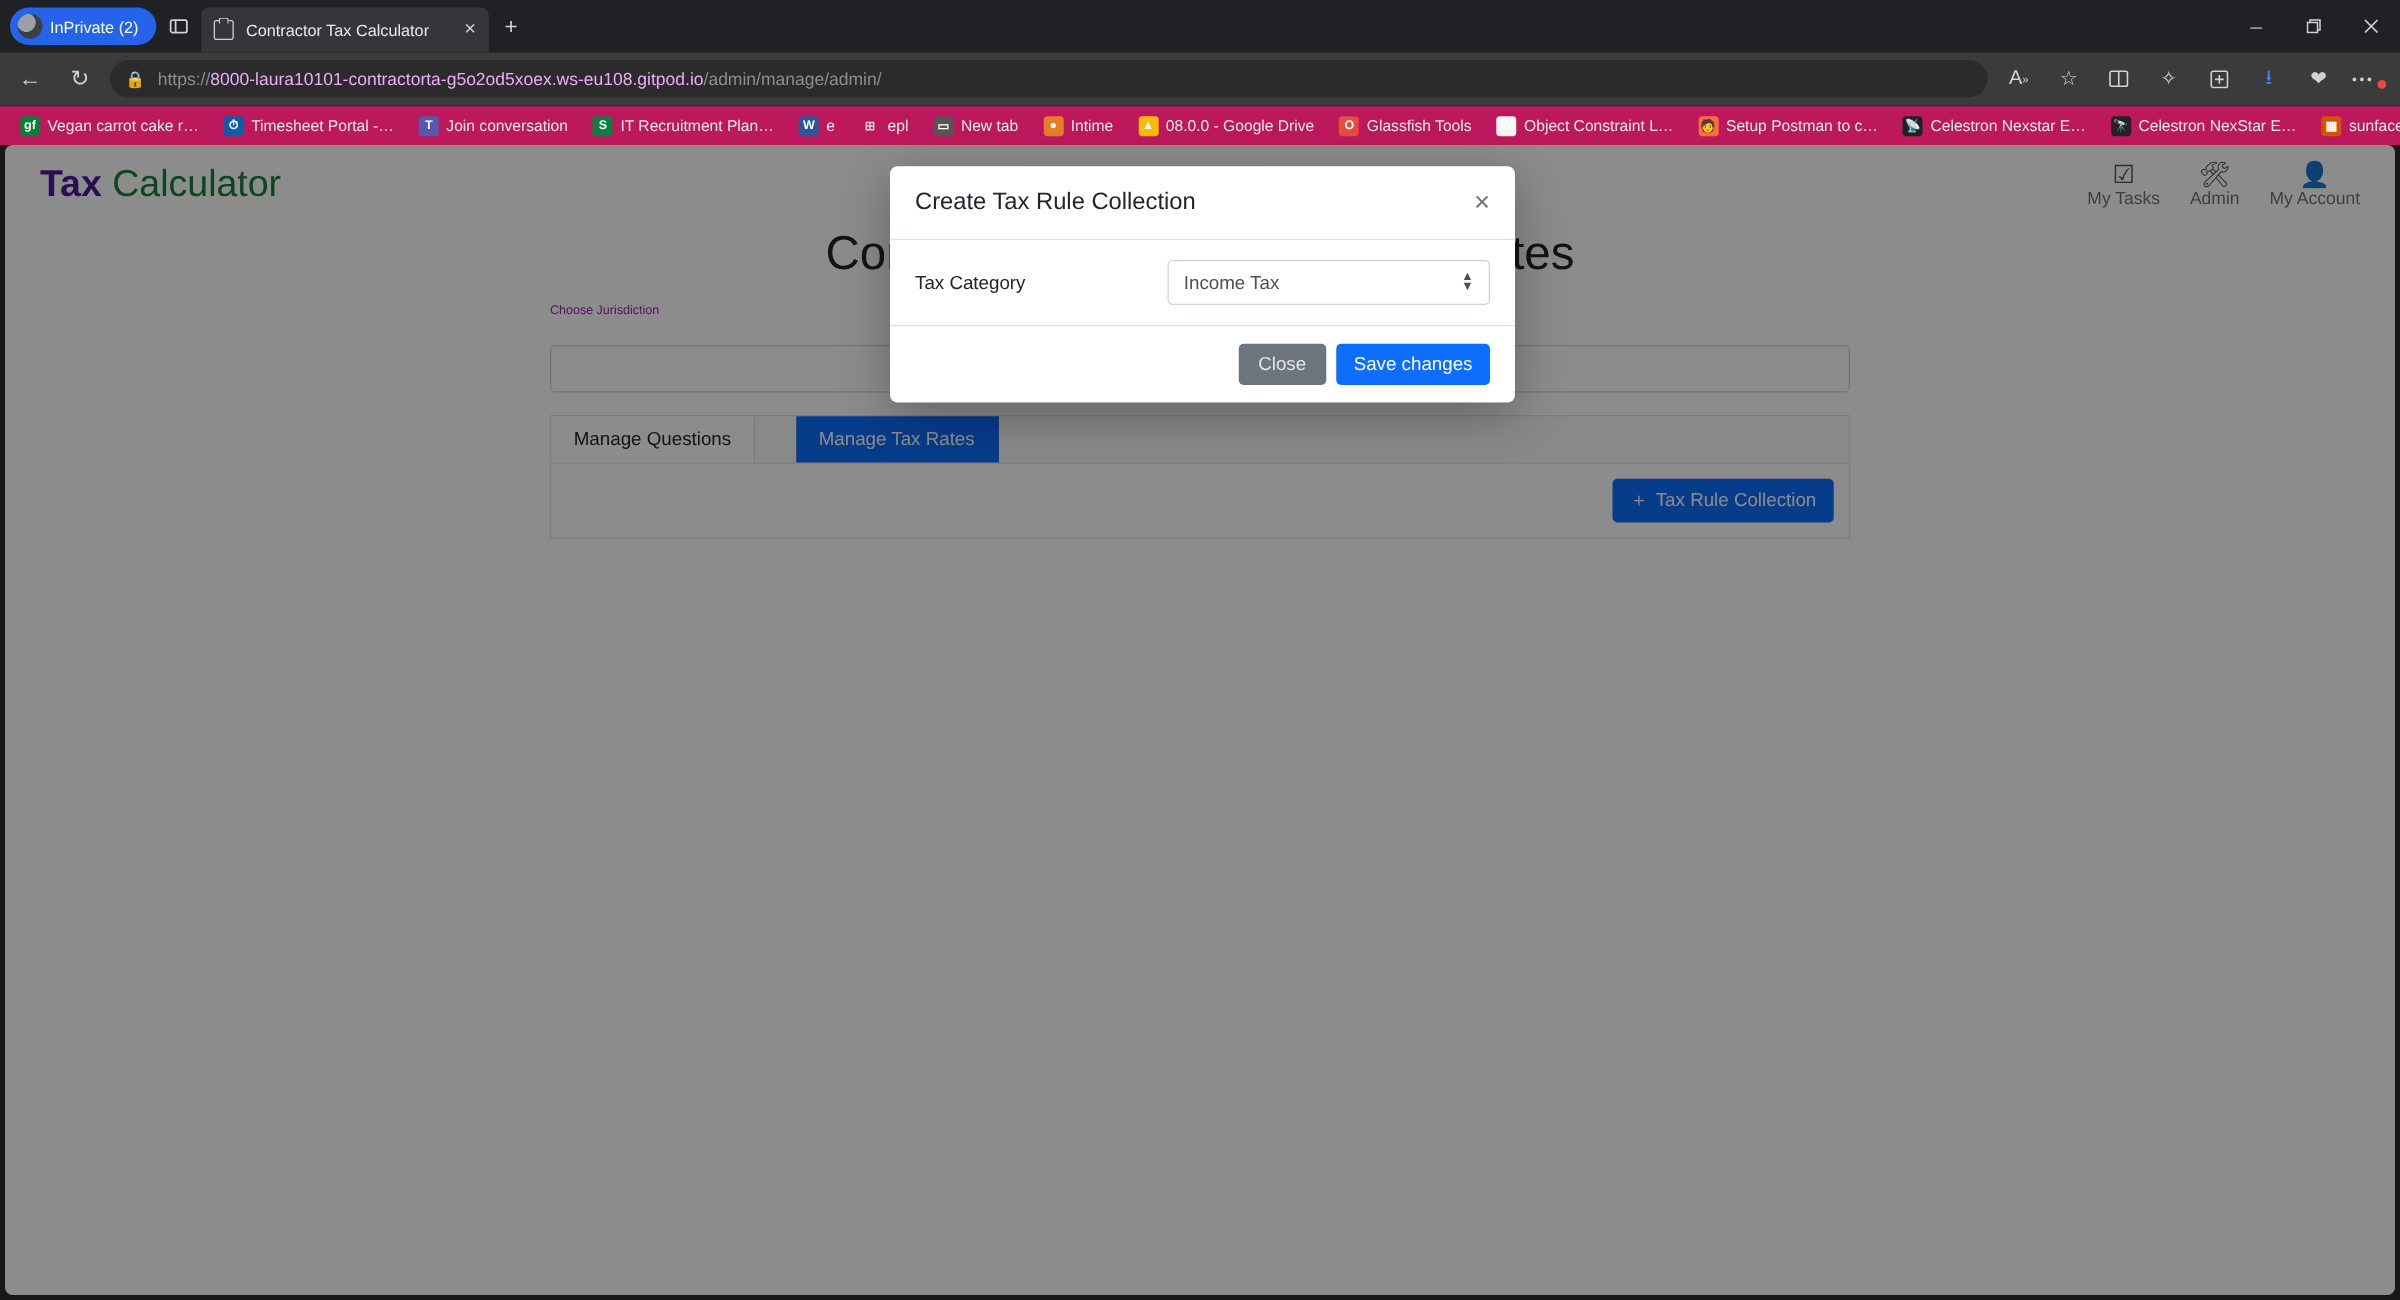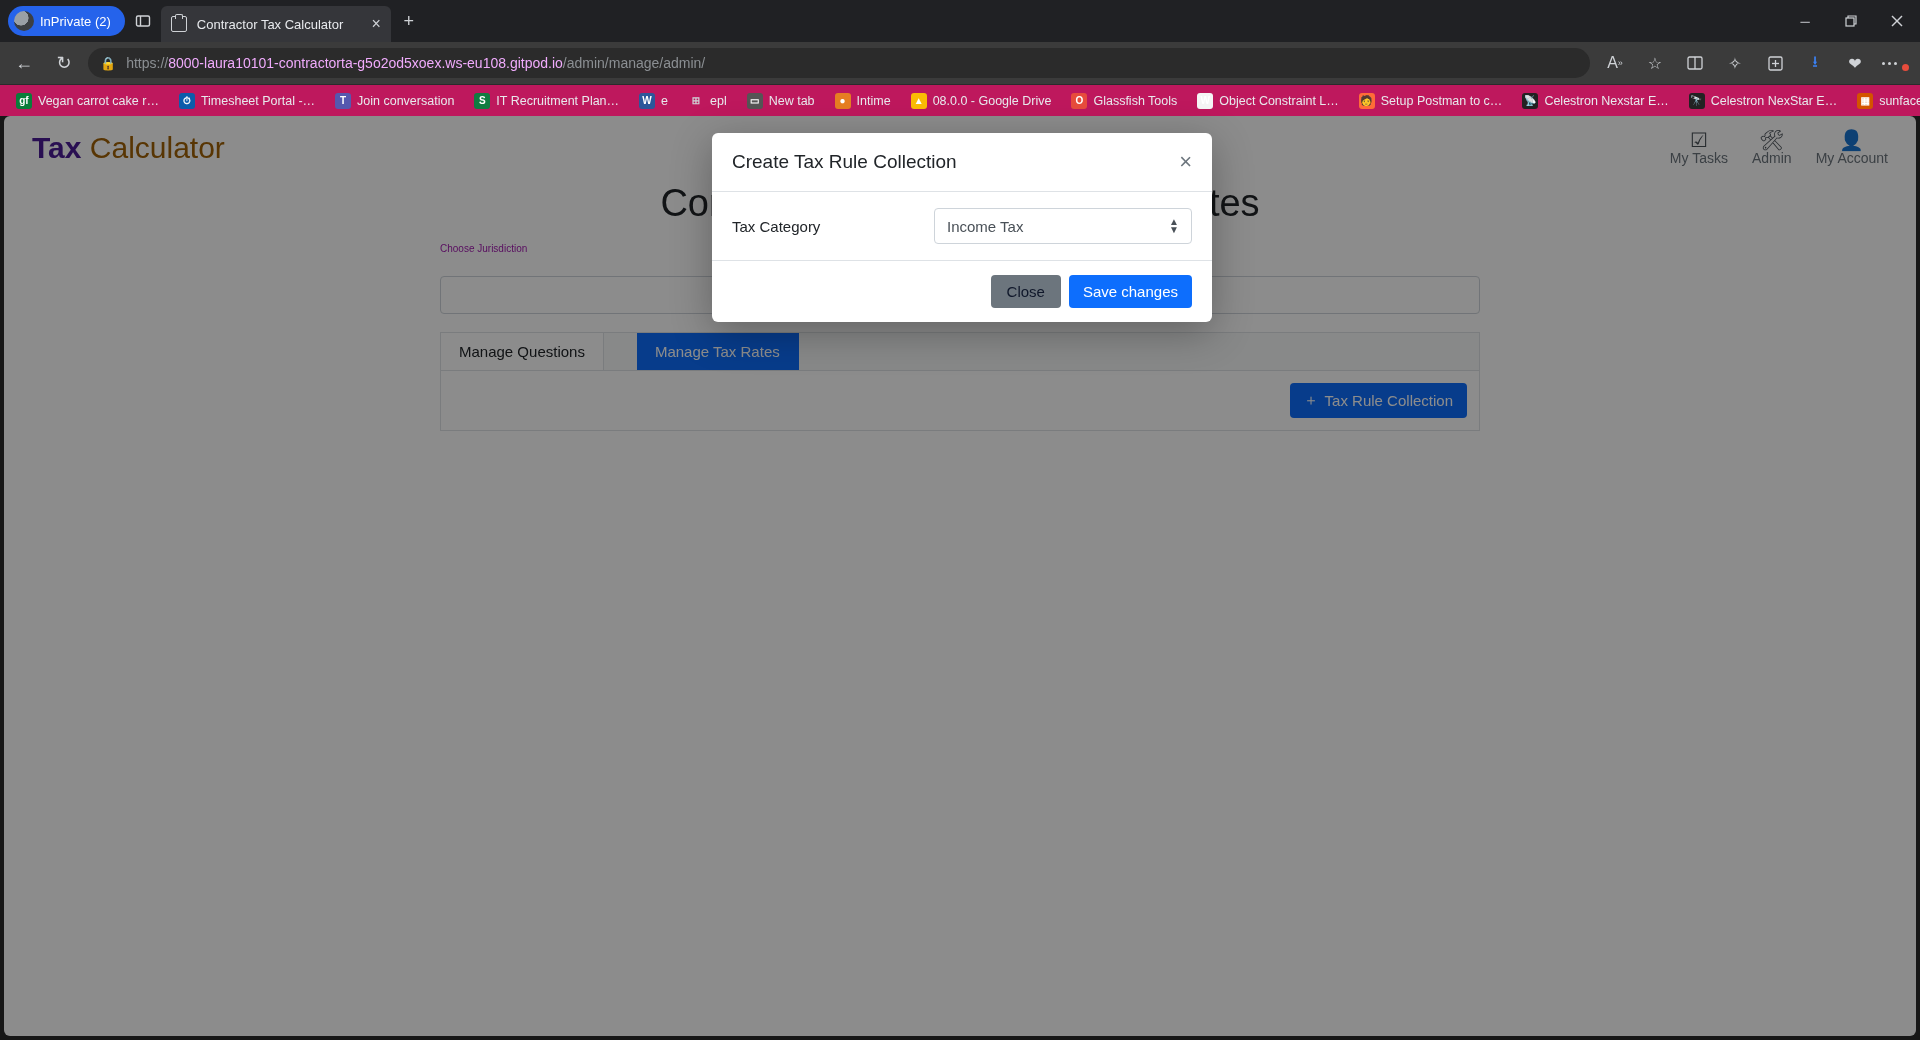--- a/index.html
+++ b/index.html
@@ -34,21 +34,21 @@
 
     .bookbar { height: 32px; background: #be185d; border-top: 1px solid #2b2b2b; display: flex; align-items: center; padding: 0 8px; gap: 4px; color: #e8eaed; font-size: 12.5px; }
     .bookbar .bm { display: flex; align-items: center; gap: 6px; padding: 4px 8px; border-radius: 4px; cursor: pointer; white-space: nowrap; }
     .bookbar .bm .ico { width: 16px; height: 16px; border-radius: 3px; display: flex; align-items: center; justify-content: center; font-size: 10px; font-weight: bold; }
 
     
     .viewport { position: absolute; left: 4px; right: 4px; top: 116px; bottom: 4px; background: #fff; border-radius: 6px; overflow: hidden; }
     .topnav { display: flex; align-items: center; padding: 14px 28px 0; }
     .brand { font-size: 30px; font-weight: 600; }
     .brand .a { color: #4c1d95; font-weight: 700; }
-    .brand .b { color: #a16207; font-weight: 400; }
+    .brand .b { color: #15803d; font-weight: 400; }
     .topnav .sp { flex: 1; }
     .topnav .navitem { text-align: center; color: #6c757d; font-size: 14px; margin-left: 24px; cursor: pointer; }
     .topnav .navitem .glyph { font-size: 20px; line-height: 1; color: #495057; }
 
     .page-inner { max-width: 1080px; margin: 0 auto; padding: 10px 20px; }
     .page-title { text-align: center; font-size: 38px; font-weight: 500; color: #212529; margin: 6px 0 18px; }
     .lbl { font-size: 10px; color: #a21caf; margin-bottom: 22px; }
     .select { width: 100%; height: 38px; border: 1px solid #ced4da; border-radius: 4px; padding: 0 12px; font-size: 15px; color: #495057; background: #fff; display: flex; align-items: center; justify-content: space-between; flex-direction: column; }
     .select .caret { color: #495057; font-size: 11px; line-height: 0.7; display: flex; flex-direction: column; }
     .tabsrow { display: flex; margin-top: 18px; border: 1px solid #dee2e6; border-bottom: none; background: #f8f9fa; gap: 33px; }
@@ -61,21 +61,21 @@
     
     .backdrop { position: absolute; inset: 0; top: 116px; background: rgba(0,0,0,0.45); }
     .modal { position: absolute; left: 712px; top: 133px; width: 500px; background: #fff; border-radius: 6px; box-shadow: 0 10px 40px rgba(0,0,0,0.3); }
     .modal-head { padding: 16px 20px; border-bottom: 1px solid #dee2e6; display: flex; align-items: center; }
     .modal-head h5 { font-size: 19px; font-weight: 500; color: #212529; flex: 1; }
     .modal-head .x { font-size: 22px; color: #6c757d; cursor: pointer; font-weight: 300; }
     .modal-body { padding: 16px 20px; display: flex; align-items: center; gap: 32px; }
     .modal-body .fl { font-size: 15px; color: #212529; width: 170px; }
     .modal-body .sel { flex: 1; height: 36px; border: 1px solid #ced4da; border-radius: 4px; display: flex; align-items: center; justify-content: space-between; padding: 0 12px; font-size: 15px; color: #495057; }
     .modal-foot { padding: 14px 20px; border-top: 1px solid #dee2e6; display: flex; justify-content: flex-end; gap: 8px; }
-    .btn-sec { background: #6c757d; color: #0f172a; border: none; border-radius: 4px; padding: 8px 16px; font-size: 15px; cursor: pointer; }
+    .btn-sec { background: #6c757d; color: #e5e5e5; border: none; border-radius: 4px; padding: 8px 16px; font-size: 15px; cursor: pointer; }
   </style>
 </head>
 <body>
 
 <div class="titlebar">
   <div class="inprivate-pill">
     <span class="dot"></span>
     <span>InPrivate (2)</span>
   </div>
   <div class="tabspace-icon">

